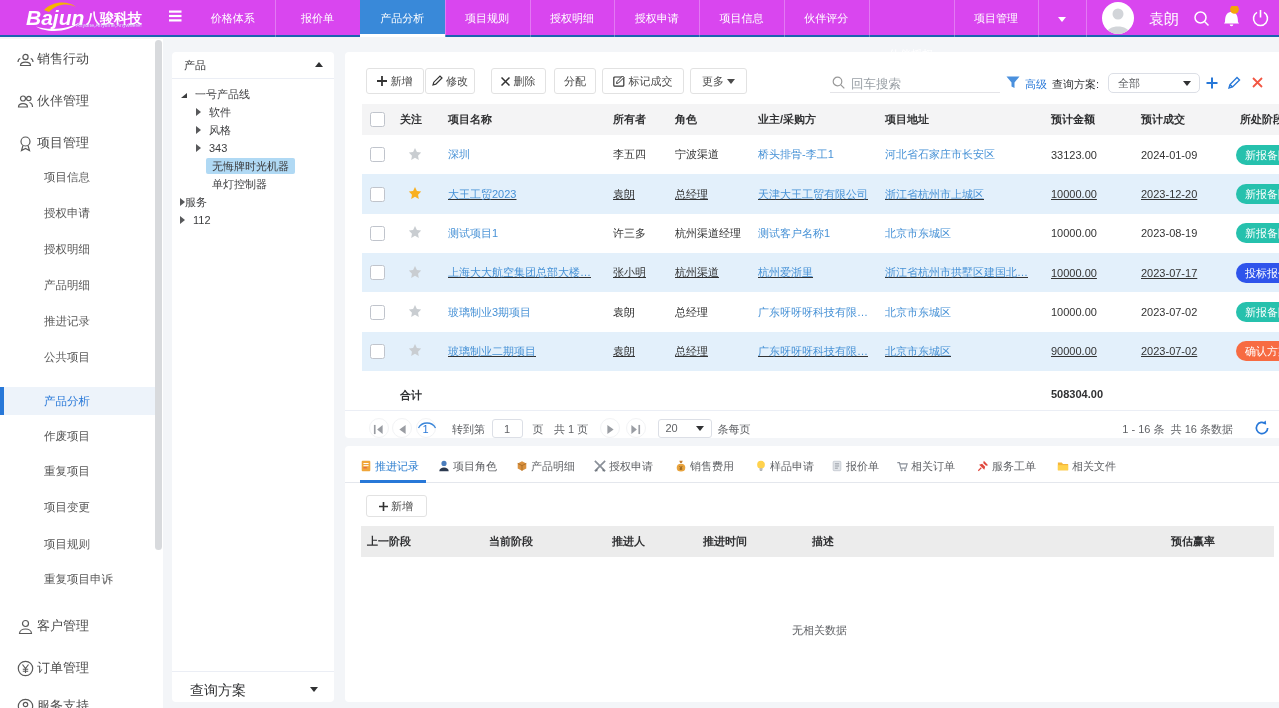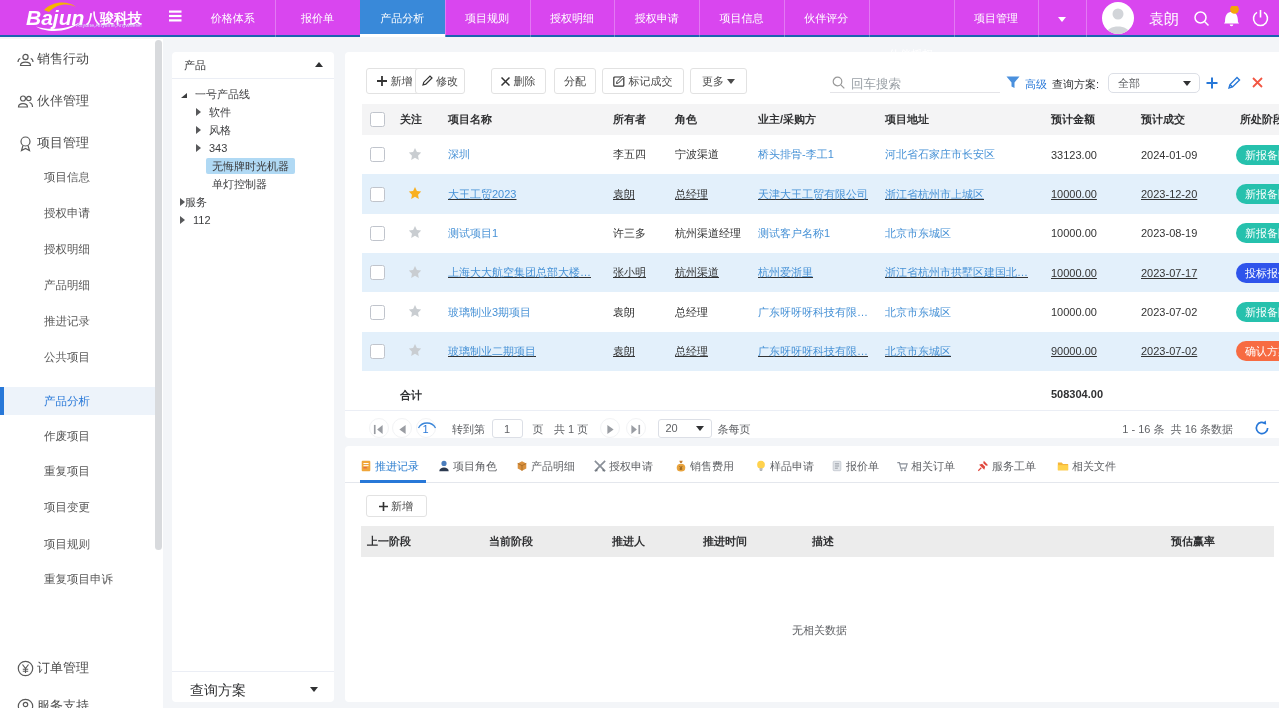--- a/index.html
+++ b/index.html
@@ -156,20 +156,27 @@
   <div class="side-sub" style="top:268px;">推进记录</div>
   <div class="side-sub" style="top:304px;">公共项目</div>
   <div class="side-active-bg" style="top:348px;"></div>
   <div class="side-active-bar" style="top:348px;"></div>
   <div class="side-sub" style="top:348px;color:#2878d8;">产品分析</div>
   <div class="side-sub" style="top:382.5px;">作废项目</div>
   <div class="side-sub" style="top:417.5px;">重复项目</div>
   <div class="side-sub" style="top:454px;">项目变更</div>
   <div class="side-sub" style="top:490.5px;">项目规则</div>
   <div class="side-sub" style="top:526px;">重复项目申诉</div>
+  <div class="side-item" style="top:572.5px;">
+    <svg width="17" height="17" viewBox="0 0 17 17" fill="none" stroke="#595959" stroke-width="1.2">
+        <circle cx="8.5" cy="5.5" r="3"></circle>
+        <path d="M 2.5 15.5 C 2.5 9.5 14.5 9.5 14.5 15.5 Z"></path>
+      </svg>
+    <span class="txt">客户管理</span>
+  </div>
   <div class="side-item" style="top:615px;">
     <svg width="17" height="17" viewBox="0 0 17 17" fill="none" stroke="#595959" stroke-width="1.2">
         <circle cx="8.5" cy="8.5" r="7.2"></circle>
         <path d="M 5.5 4.5 L 8.5 8.5 L 11.5 4.5 M 8.5 8.5 L 8.5 13 M 5.8 9.2 L 11.2 9.2 M 5.8 11.2 L 11.2 11.2" stroke-width="1.1"></path>
       </svg>
     <span class="txt">订单管理</span>
   </div>
   <div class="side-item" style="top:653px;">
     <svg width="17" height="17" viewBox="0 0 17 17" fill="none" stroke="#595959" stroke-width="1.2">
         <circle cx="8.5" cy="8.5" r="7.2"></circle>
@@ -199,21 +206,21 @@
   <div class="abs" style="left:0;top:619px;width:162px;height:1px;background:#ebeef5;"></div>
   <div class="abs" style="left:18px;top:625px;width:128px;height:26px;line-height:26px;font-size:14px;color:#303133;">查询方案
     <span class="tri-down" style="position:absolute;right:0;top:10px;"></span>
   </div>
 </div>
 
 <div id="maincard">
   <div class="btn" style="left:21px;width:58px;"><svg width="10" height="10" viewBox="0 0 10 10" style="vertical-align:-1px;">
         <path d="M 5 0 L 5 10 M 0 5 L 10 5" stroke="#333" stroke-width="1.8"></path>
       </svg> 新增</div>
-  <div class="btn" style="left:70px;width:50px;"><svg width="11" height="11" viewBox="0 0 11 11" style="vertical-align:-1px;">
+  <div class="btn" style="left:80px;width:50px;"><svg width="11" height="11" viewBox="0 0 11 11" style="vertical-align:-1px;">
         <path d="M 1 10 L 1.8 7.2 L 8 1 L 10 3 L 3.8 9.2 Z" fill="none" stroke="#333" stroke-width="1.2"></path>
       </svg> 修改</div>
   <div class="btn" style="left:146px;width:55px;"><svg width="9" height="9" viewBox="0 0 9 9" style="vertical-align:-1px;">
         <path d="M 0.5 0.5 L 8.5 8.5 M 8.5 0.5 L 0.5 8.5" stroke="#333" stroke-width="1.5"></path>
       </svg> 删除</div>
   <div class="btn" style="left:209px;width:42px;">分配</div>
   <div class="btn" style="left:257px;width:82px;"><svg width="12" height="12" viewBox="0 0 12 12" style="vertical-align:-2px;">
         <rect x="0.8" y="2" width="10" height="9.2" rx="1" fill="none" stroke="#333" stroke-width="1.2"></rect>
         <path d="M 4 6.5 L 9.5 1 L 11 2.5 L 5.5 8 L 3.5 8.5 Z" fill="#fff" stroke="#333" stroke-width="1"></path>
       </svg> 标记成交</div>

